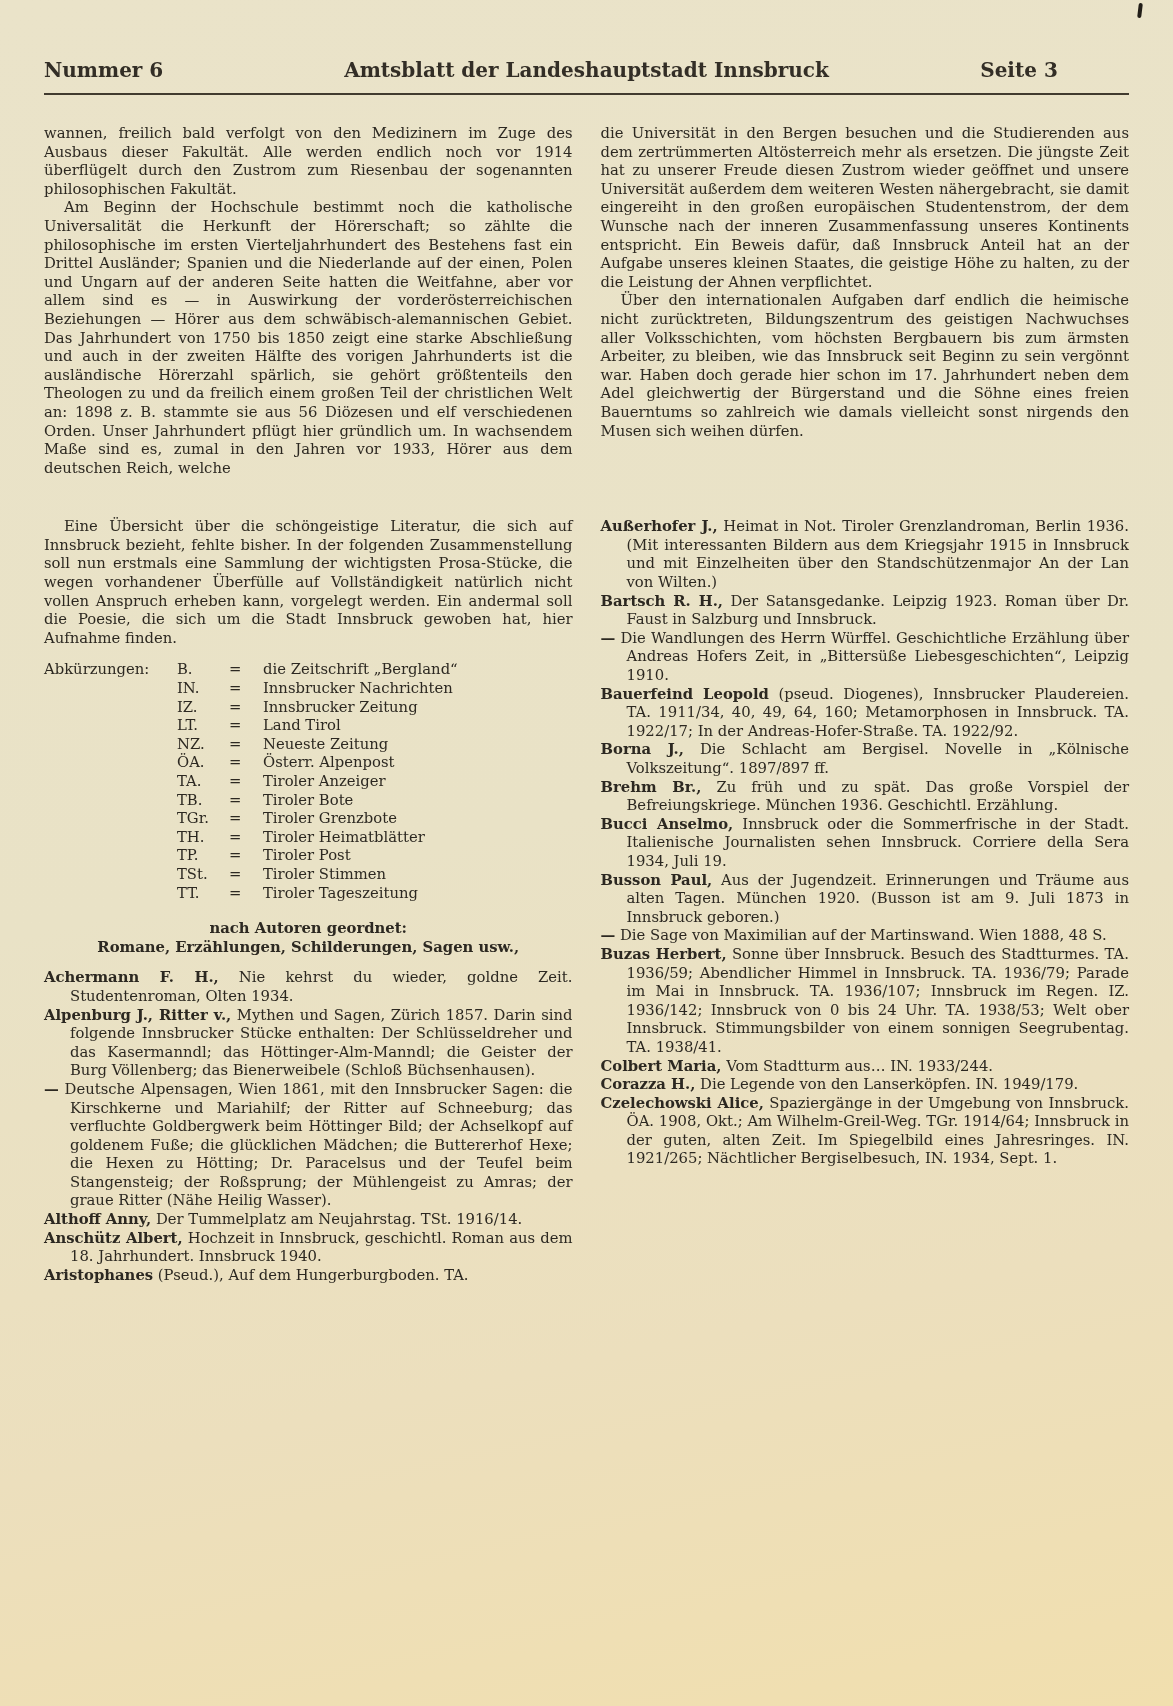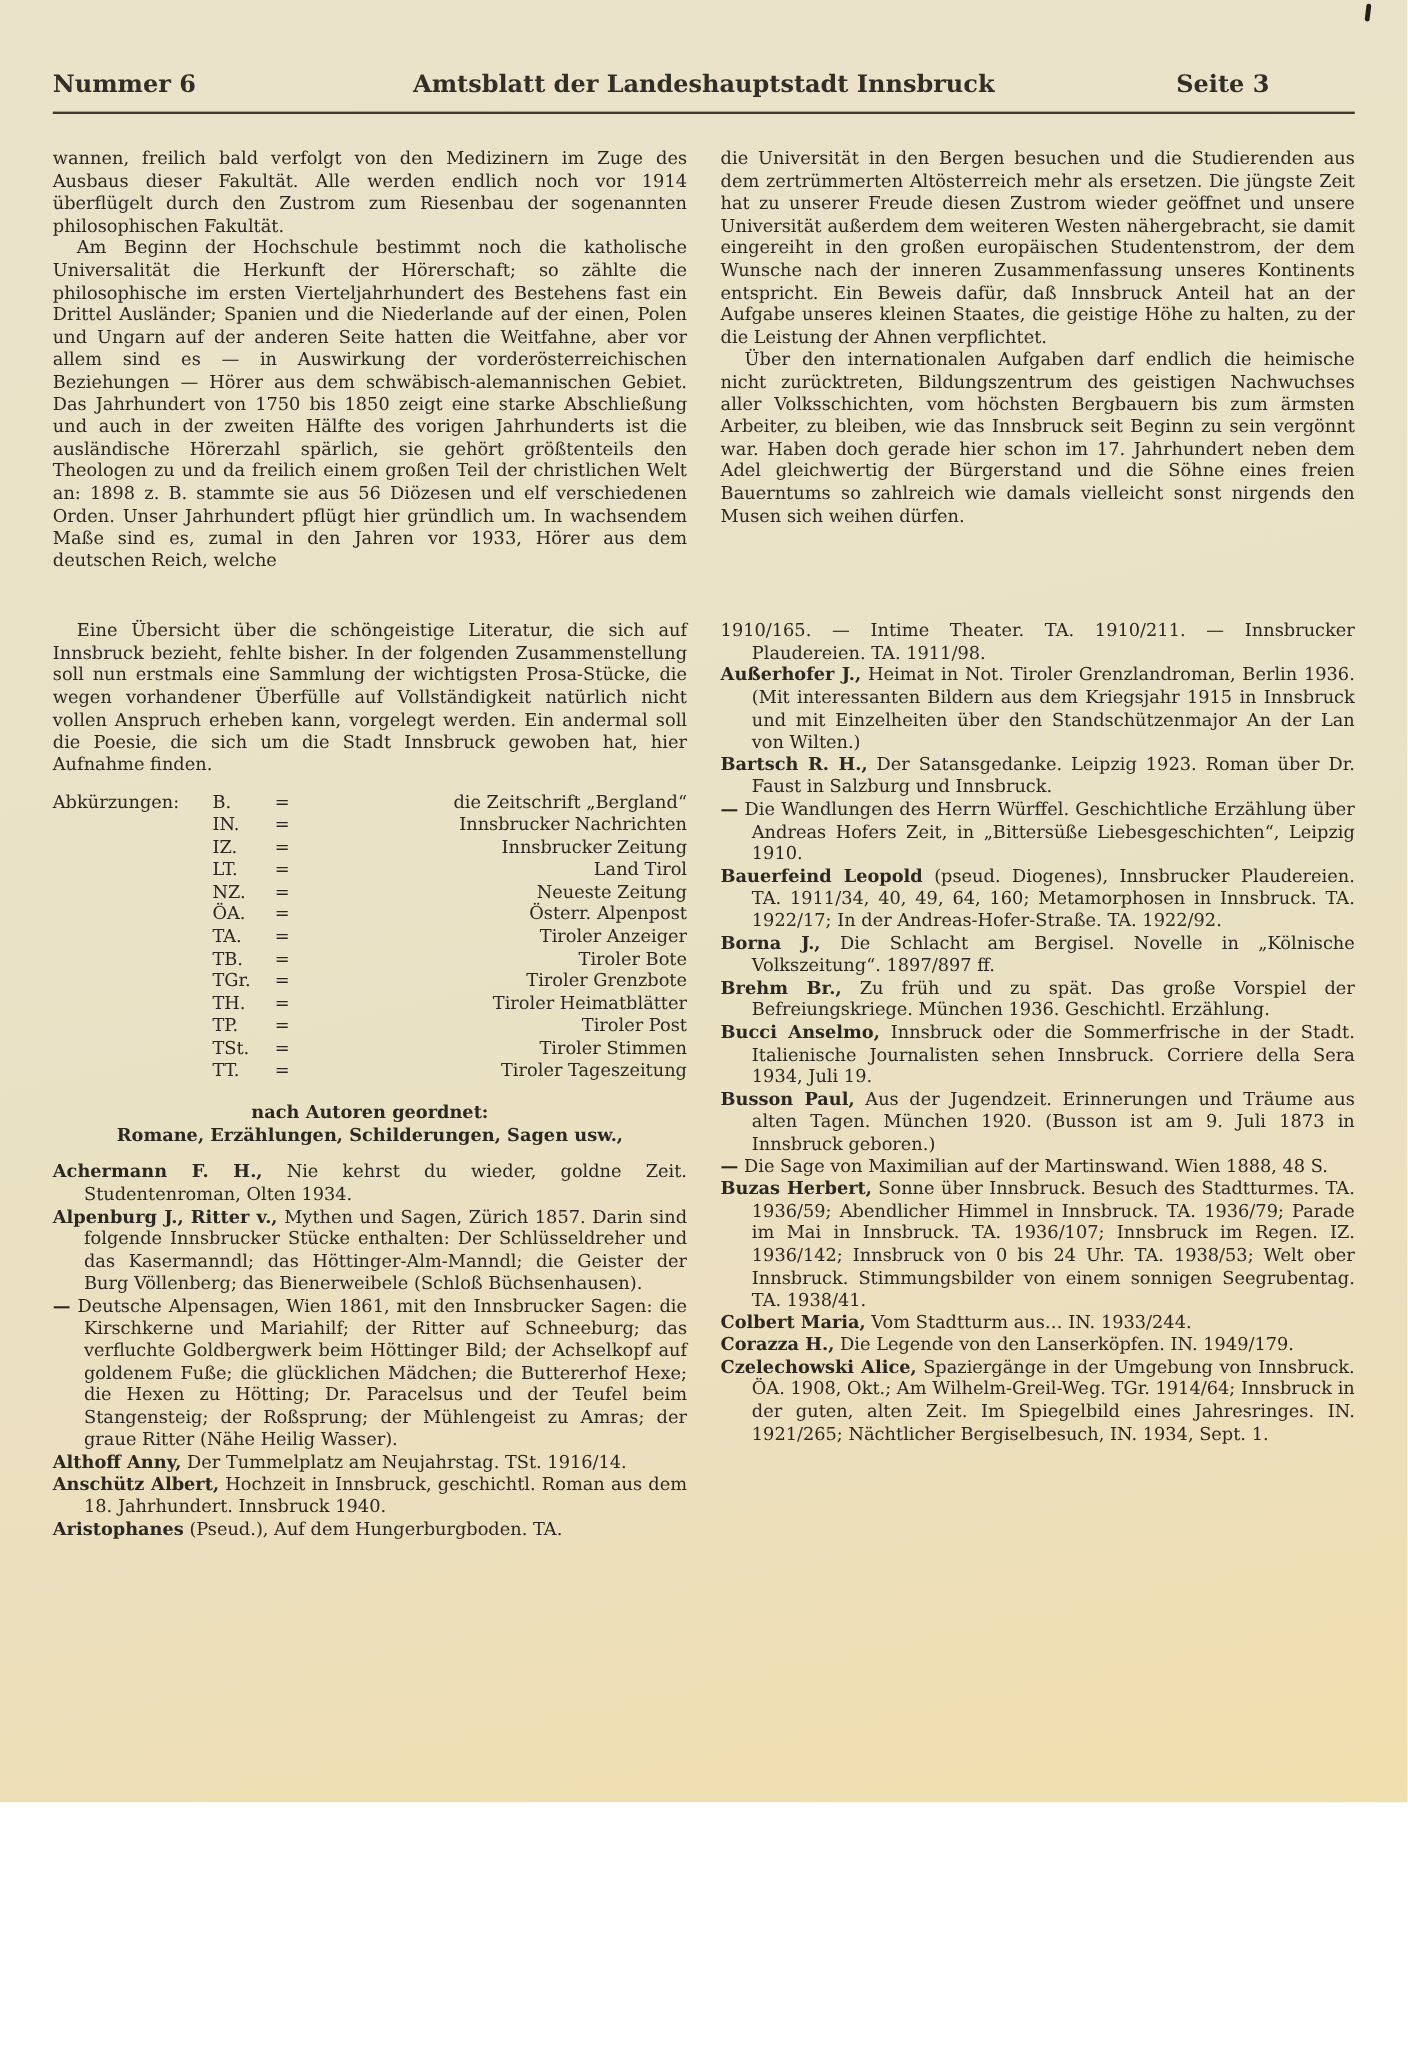--- a/index.html
+++ b/index.html
@@ -1,19 +1,19 @@
 <!DOCTYPE html>
 <html lang="de"><head>
 <meta charset="utf-8">
 <style>
   html, body { margin: 0; padding: 0; }
   .page {
     position: relative;
     width: 1173px;
-    height: 1502px;
+    height: 1706px;
     background: linear-gradient(168deg, #eae3c9 0%, #e9e2c6 48%, #ecdfbd 76%, #f1dfae 100%);
     font-family: "DejaVu Serif", serif;
     color: #2c2821;
     overflow: hidden;
   }
   .ink-mark {
     position: absolute; right: 31px; top: 3px;
     width: 4px; height: 15px; background: #221e18;
     border-radius: 2px; transform: rotate(7deg);
   }
@@ -35,21 +35,21 @@
   .title-block { text-align: center; margin-top: 40px; }
   .main-title { font-size: 37px; font-weight: bold; color: #29251e; margin: 0; }
   .subtitle { font-size: 19px; margin-top: 12px; color: #2c2821; }
   .cols.bibliography { margin-top: 24px; }
   .abbr-block { display: flex; margin-top: 13px; }
   .abbr-label { width: 133px; }
   .abbr-table { flex: 1; }
   .abbr-row { display: flex; }
   .abbr-key { width: 52px; }
   .abbr-eq { width: 34px; }
-  .abbr-val { flex: 1; text-align: right; }
+  .abbr-val { flex: 1; text-align: left; }
   .list-heading { text-align: center; font-weight: bold; margin-top: 17px; }
   .list-heading span { display: block; }
   .entries { margin-top: 12px; }
   .entry { padding-left: 26px; text-indent: -26px; margin: 0; }
   .entry b { font-weight: bold; }
 </style>
 </head>
 <body>
 
 <div class="page">
@@ -163,21 +163,20 @@
           <p class="entry"><b>Alpenburg J., Ritter v.,</b><span> Mythen und Sagen, Zürich 1857. Darin sind folgende Innsbrucker Stücke enthalten: Der Schlüsseldreher und das Kasermanndl; das Höttinger-Alm-Manndl; die Geister der Burg Völlenberg; das Bienerweibele (Schloß Büchsenhausen).</span></p>
           <p class="entry"><b>—</b><span> Deutsche Alpensagen, Wien 1861, mit den Innsbrucker Sagen: die Kirschkerne und Mariahilf; der Ritter auf Schneeburg; das verfluchte Goldbergwerk beim Höttinger Bild; der Achselkopf auf goldenem Fuße; die glücklichen Mädchen; die Buttererhof Hexe; die Hexen zu Hötting; Dr. Paracelsus und der Teufel beim Stangensteig; der Roßsprung; der Mühlengeist zu Amras; der graue Ritter (Nähe Heilig Wasser).</span></p>
           <p class="entry"><b>Althoff Anny,</b><span> Der Tummelplatz am Neujahrstag. TSt. 1916/14.</span></p>
           <p class="entry"><b>Anschütz Albert,</b><span> Hochzeit in Innsbruck, geschichtl. Roman aus dem 18. Jahrhundert. Innsbruck 1940.</span></p>
           <p class="entry"><b>Aristophanes</b><span> (Pseud.), Auf dem Hungerburgboden. TA.</span></p>
         </div>
       </div>
 
       <div class="col">
         <div class="entries" style="margin-top:0">
-          <p class="entry"><b></b><span>1910/165. — Intime Theater. TA. 1910/211. — Innsbrucker Plaudereien. TA. 1911/98.</span></p>
           <p class="entry"><b>Außerhofer J.,</b><span> Heimat in Not. Tiroler Grenzlandroman, Berlin 1936. (Mit interessanten Bildern aus dem Kriegsjahr 1915 in Innsbruck und mit Einzelheiten über den Standschützenmajor An der Lan von Wilten.)</span></p>
           <p class="entry"><b>Bartsch R. H.,</b><span> Der Satansgedanke. Leipzig 1923. Roman über Dr. Faust in Salzburg und Innsbruck.</span></p>
           <p class="entry"><b>—</b><span> Die Wandlungen des Herrn Würffel. Geschichtliche Erzählung über Andreas Hofers Zeit, in „Bittersüße Liebesgeschichten“, Leipzig 1910.</span></p>
           <p class="entry"><b>Bauerfeind Leopold</b><span> (pseud. Diogenes), Innsbrucker Plaudereien. TA. 1911/34, 40, 49, 64, 160; Metamorphosen in Innsbruck. TA. 1922/17; In der Andreas-Hofer-Straße. TA. 1922/92.</span></p>
           <p class="entry"><b>Borna J.,</b><span> Die Schlacht am Bergisel. Novelle in „Kölnische Volkszeitung“. 1897/897 ff.</span></p>
           <p class="entry"><b>Brehm Br.,</b><span> Zu früh und zu spät. Das große Vorspiel der Befreiungskriege. München 1936. Geschichtl. Erzählung.</span></p>
           <p class="entry"><b>Bucci Anselmo,</b><span> Innsbruck oder die Sommerfrische in der Stadt. Italienische Journalisten sehen Innsbruck. Corriere della Sera 1934, Juli 19.</span></p>
           <p class="entry"><b>Busson Paul,</b><span> Aus der Jugendzeit. Erinnerungen und Träume aus alten Tagen. München 1920. (Busson ist am 9. Juli 1873 in Innsbruck geboren.)</span></p>
           <p class="entry"><b>—</b><span> Die Sage von Maximilian auf der Martinswand. Wien 1888, 48 S.</span></p>
           <p class="entry"><b>Buzas Herbert,</b><span> Sonne über Innsbruck. Besuch des Stadtturmes. TA. 1936/59; Abendlicher Himmel in Innsbruck. TA. 1936/79; Parade im Mai in Innsbruck. TA. 1936/107; Innsbruck im Regen. IZ. 1936/142; Innsbruck von 0 bis 24 Uhr. TA. 1938/53; Welt ober Innsbruck. Stimmungsbilder von einem sonnigen Seegrubentag. TA. 1938/41.</span></p>

